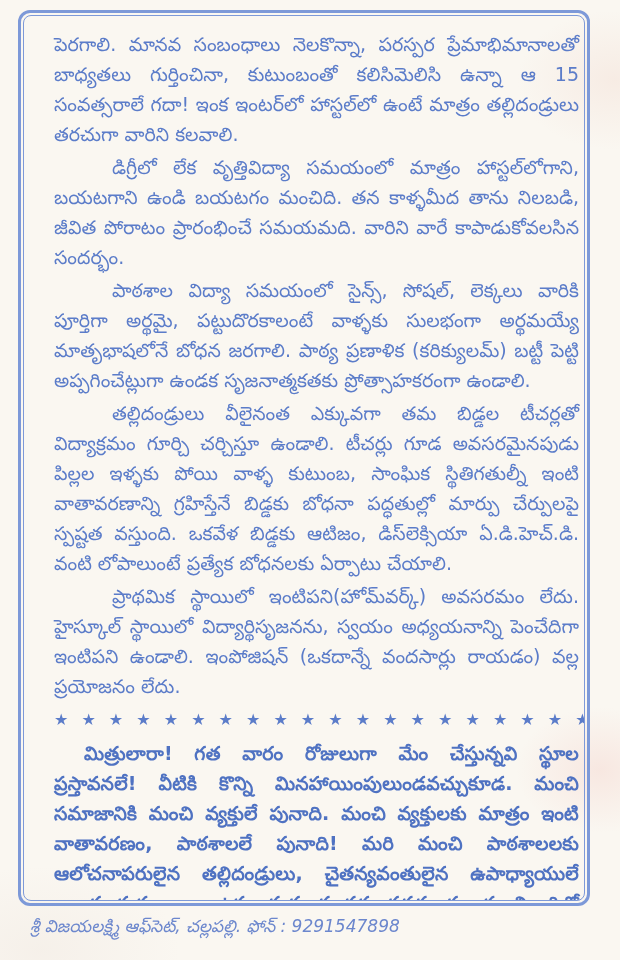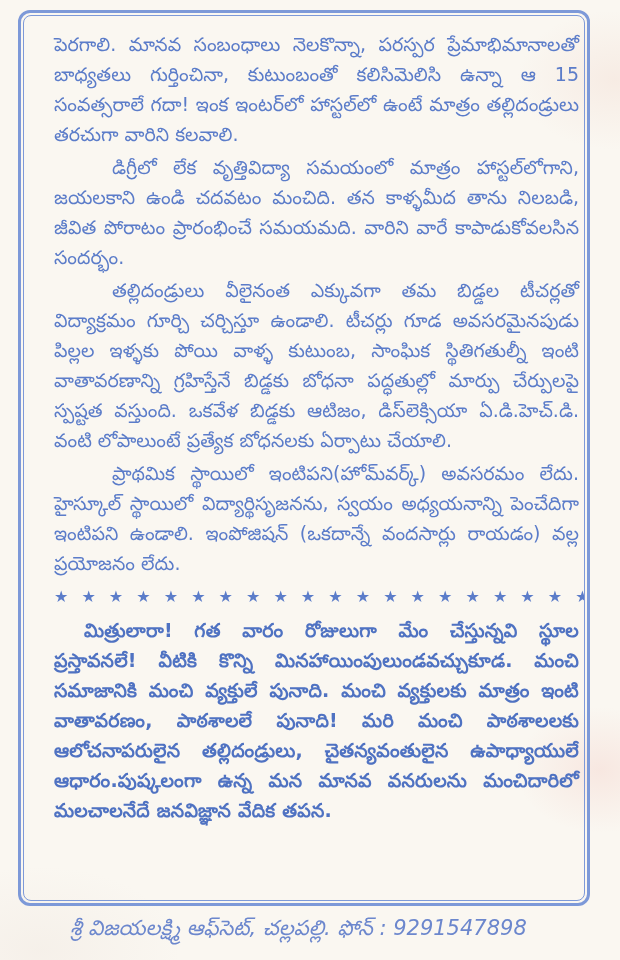--- a/index.html
+++ b/index.html
@@ -62,38 +62,38 @@
   }
   .bold{
     font-weight:bold;
     color:var(--ink-bold);
     letter-spacing:.2px;
   }
   .printer-credit{
     position:absolute;
     left:30px; top:916px;
     font-style:italic;
-    font-size:21px;
+    font-size:17px;
     color:#6c87cd;
-    margin-left:40px;
   }
 </style>
 </head>
 <body>
 
 <div class="page">
 
   <div class="frame">
     <div class="frame-inner">
       <div class="content">
 
         <p class="para flush">పెరగాలి. మానవ సంబంధాలు నెలకొన్నా, పరస్పర ప్రేమాభిమానాలతో బాధ్యతలు గుర్తించినా, కుటుంబంతో కలిసిమెలిసి ఉన్నా ఆ 15 సంవత్సరాలే గదా! ఇంక ఇంటర్‌లో హాస్టల్‌లో ఉంటే మాత్రం తల్లిదండ్రులు తరచుగా వారిని కలవాలి.</p>
 
-        <p class="para">డిగ్రీలో లేక వృత్తివిద్యా సమయంలో మాత్రం హాస్టల్‌లోగాని, జయలకాని ఉండి చదవటం మంచిది. తన కాళ్ళమీద తాను నిలబడి, జీవిత పోరాటం ప్రారంభించే సమయమది. వారిని వారే కాపాడుకోవలసిన సందర్భం.</p>
+        <p class="para">డిగ్రీలో లేక వృత్తివిద్యా సమయంలో మాత్రం హాస్టల్‌లోగాని, బయటగాని ఉండి బయటగం మంచిది. తన కాళ్ళమీద తాను నిలబడి, జీవిత పోరాటం ప్రారంభించే సమయమది. వారిని వారే కాపాడుకోవలసిన సందర్భం.</p>
 
+        <p class="para">పాఠశాల విద్యా సమయంలో సైన్స్, సోషల్, లెక్కలు వారికి పూర్తిగా అర్థమై, పట్టుదొరకాలంటే వాళ్ళకు సులభంగా అర్థమయ్యే మాతృభాషలోనే బోధన జరగాలి. పాఠ్య ప్రణాళిక (కరిక్యులమ్) బట్టీ పెట్టి అప్పగించేట్లుగా ఉండక సృజనాత్మకతకు ప్రోత్సాహకరంగా ఉండాలి.</p>
 
         <p class="para">తల్లిదండ్రులు వీలైనంత ఎక్కువగా తమ బిడ్డల టీచర్లతో విద్యాక్రమం గూర్చి చర్చిస్తూ ఉండాలి. టీచర్లు గూడ అవసరమైనపుడు పిల్లల ఇళ్ళకు పోయి వాళ్ళ కుటుంబ, సాంఘిక స్థితిగతుల్నీ ఇంటి వాతావరణాన్ని గ్రహిస్తేనే బిడ్డకు బోధనా పద్ధతుల్లో మార్పు చేర్పులపై స్పష్టత వస్తుంది. ఒకవేళ బిడ్డకు ఆటిజం, డిస్‌లెక్సియా ఏ.డి.హెచ్.డి. వంటి లోపాలుంటే ప్రత్యేక బోధనలకు ఏర్పాటు చేయాలి.</p>
 
         <p class="para">ప్రాథమిక స్థాయిలో ఇంటిపని(హోమ్‌వర్క్) అవసరమం లేదు. హైస్కూల్ స్థాయిలో విద్యార్థిసృజనను, స్వయం అధ్యయనాన్ని పెంచేదిగా ఇంటిపని ఉండాలి. ఇంపోజిషన్ (ఒకదాన్నే వందసార్లు రాయడం) వల్ల ప్రయోజనం లేదు.</p>
 
         <div class="stars">★ ★ ★ ★ ★ ★ ★ ★ ★ ★ ★ ★ ★ ★ ★ ★ ★ ★ ★ ★</div>
 
         <p class="para flush bold" style="text-indent:30px">మిత్రులారా! గత వారం రోజులుగా మేం చేస్తున్నవి స్థూల ప్రస్తావనలే! వీటికి కొన్ని మినహాయింపులుండవచ్చుకూడ. మంచి సమాజానికి మంచి వ్యక్తులే పునాది. మంచి వ్యక్తులకు మాత్రం ఇంటి వాతావరణం, పాఠశాలలే పునాది! మరి మంచి పాఠశాలలకు ఆలోచనాపరులైన తల్లిదండ్రులు, చైతన్యవంతులైన ఉపాధ్యాయులే ఆధారం.పుష్కలంగా ఉన్న మన మానవ వనరులను మంచిదారిలో మలచాలనేదే జనవిజ్ఞాన వేదిక తపన.</p>
 
       </div>

